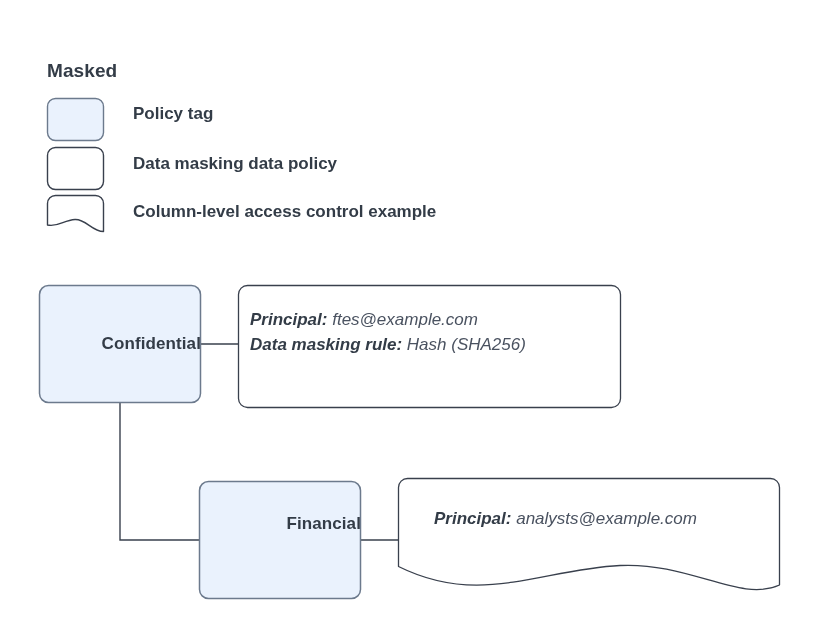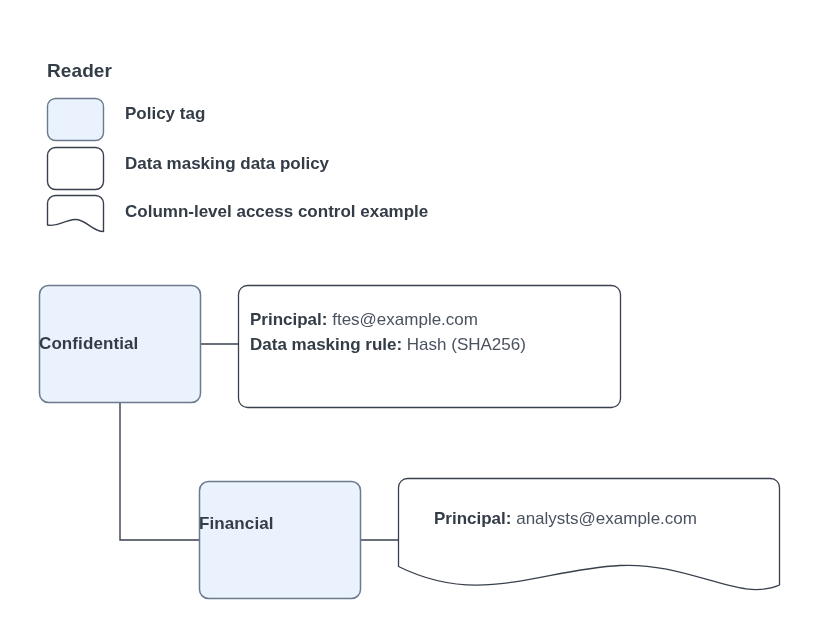--- a/index.html
+++ b/index.html
@@ -36,34 +36,34 @@
     color: #333c47;
     letter-spacing: 0.1px;
     white-space: nowrap;
   }
 
   .legend-row-label {
     font-size: 17px;
     font-weight: bold;
     color: #333c47;
     white-space: nowrap;
-    left: 125px;
+    left: 133px;
     line-height: 1;
   }
   #legend-label-0 { top: 105px; }
   #legend-label-1 { top: 155px; }
   #legend-label-2 { top: 203px; }
 
   
   .tag-node {
     box-sizing: border-box;
     border-radius: 9px;
     display: flex;
     align-items: center;
-    justify-content: flex-start;
+    justify-content: flex-end;
     font-size: 17px;
     font-weight: bold;
     color: #333c47;
     letter-spacing: 0.1px;
   }
   #node-confidential {
     left: 39px;
     top: 285px;
     width: 162px;
     height: 118px;
@@ -92,20 +92,21 @@
     height: 122px;
   }
 
   .info-text {
     position: absolute;
     left: 12px;
     font-size: 17px;
     color: #4a5260;
     line-height: 25px;
     white-space: nowrap;
+    font-style: italic;
   }
   #info-text-masking { top: 22px; }
   #info-text-column  { top: 28px; margin-left: 24px; }
 
   .info-text b {
     color: #333c47;
     font-weight: bold;
   }
   .info-line { display: block; }
 </style>
@@ -142,21 +143,21 @@
   <path d="M 398.5,487.5
            A 9,9 0 0 1 407.5,478.5
            L 770.5,478.5
            A 9,9 0 0 1 779.5,487.5
            L 779.5,585.0
            C 740.0,603.0 690.0,562.0 620.0,565.5
            C 540.0,569.5 480.0,607.0 398.5,566.5
            Z" fill="#ffffff" stroke="#39404d" stroke-width="1.3" stroke-linejoin="round"></path>
 </svg>
 
-<div class="abs" id="legend-title">Reader</div>
+<div class="abs" id="legend-title">Masked</div>
 
 <div class="abs legend-row-label" id="legend-label-0">Policy tag</div>
 
 <div class="abs legend-row-label" id="legend-label-1">Data masking data policy</div>
 
 <div class="abs legend-row-label" id="legend-label-2">Column-level access control example</div>
 
 <div class="abs tag-node" id="node-confidential">
   <span>Confidential</span>
 </div>

